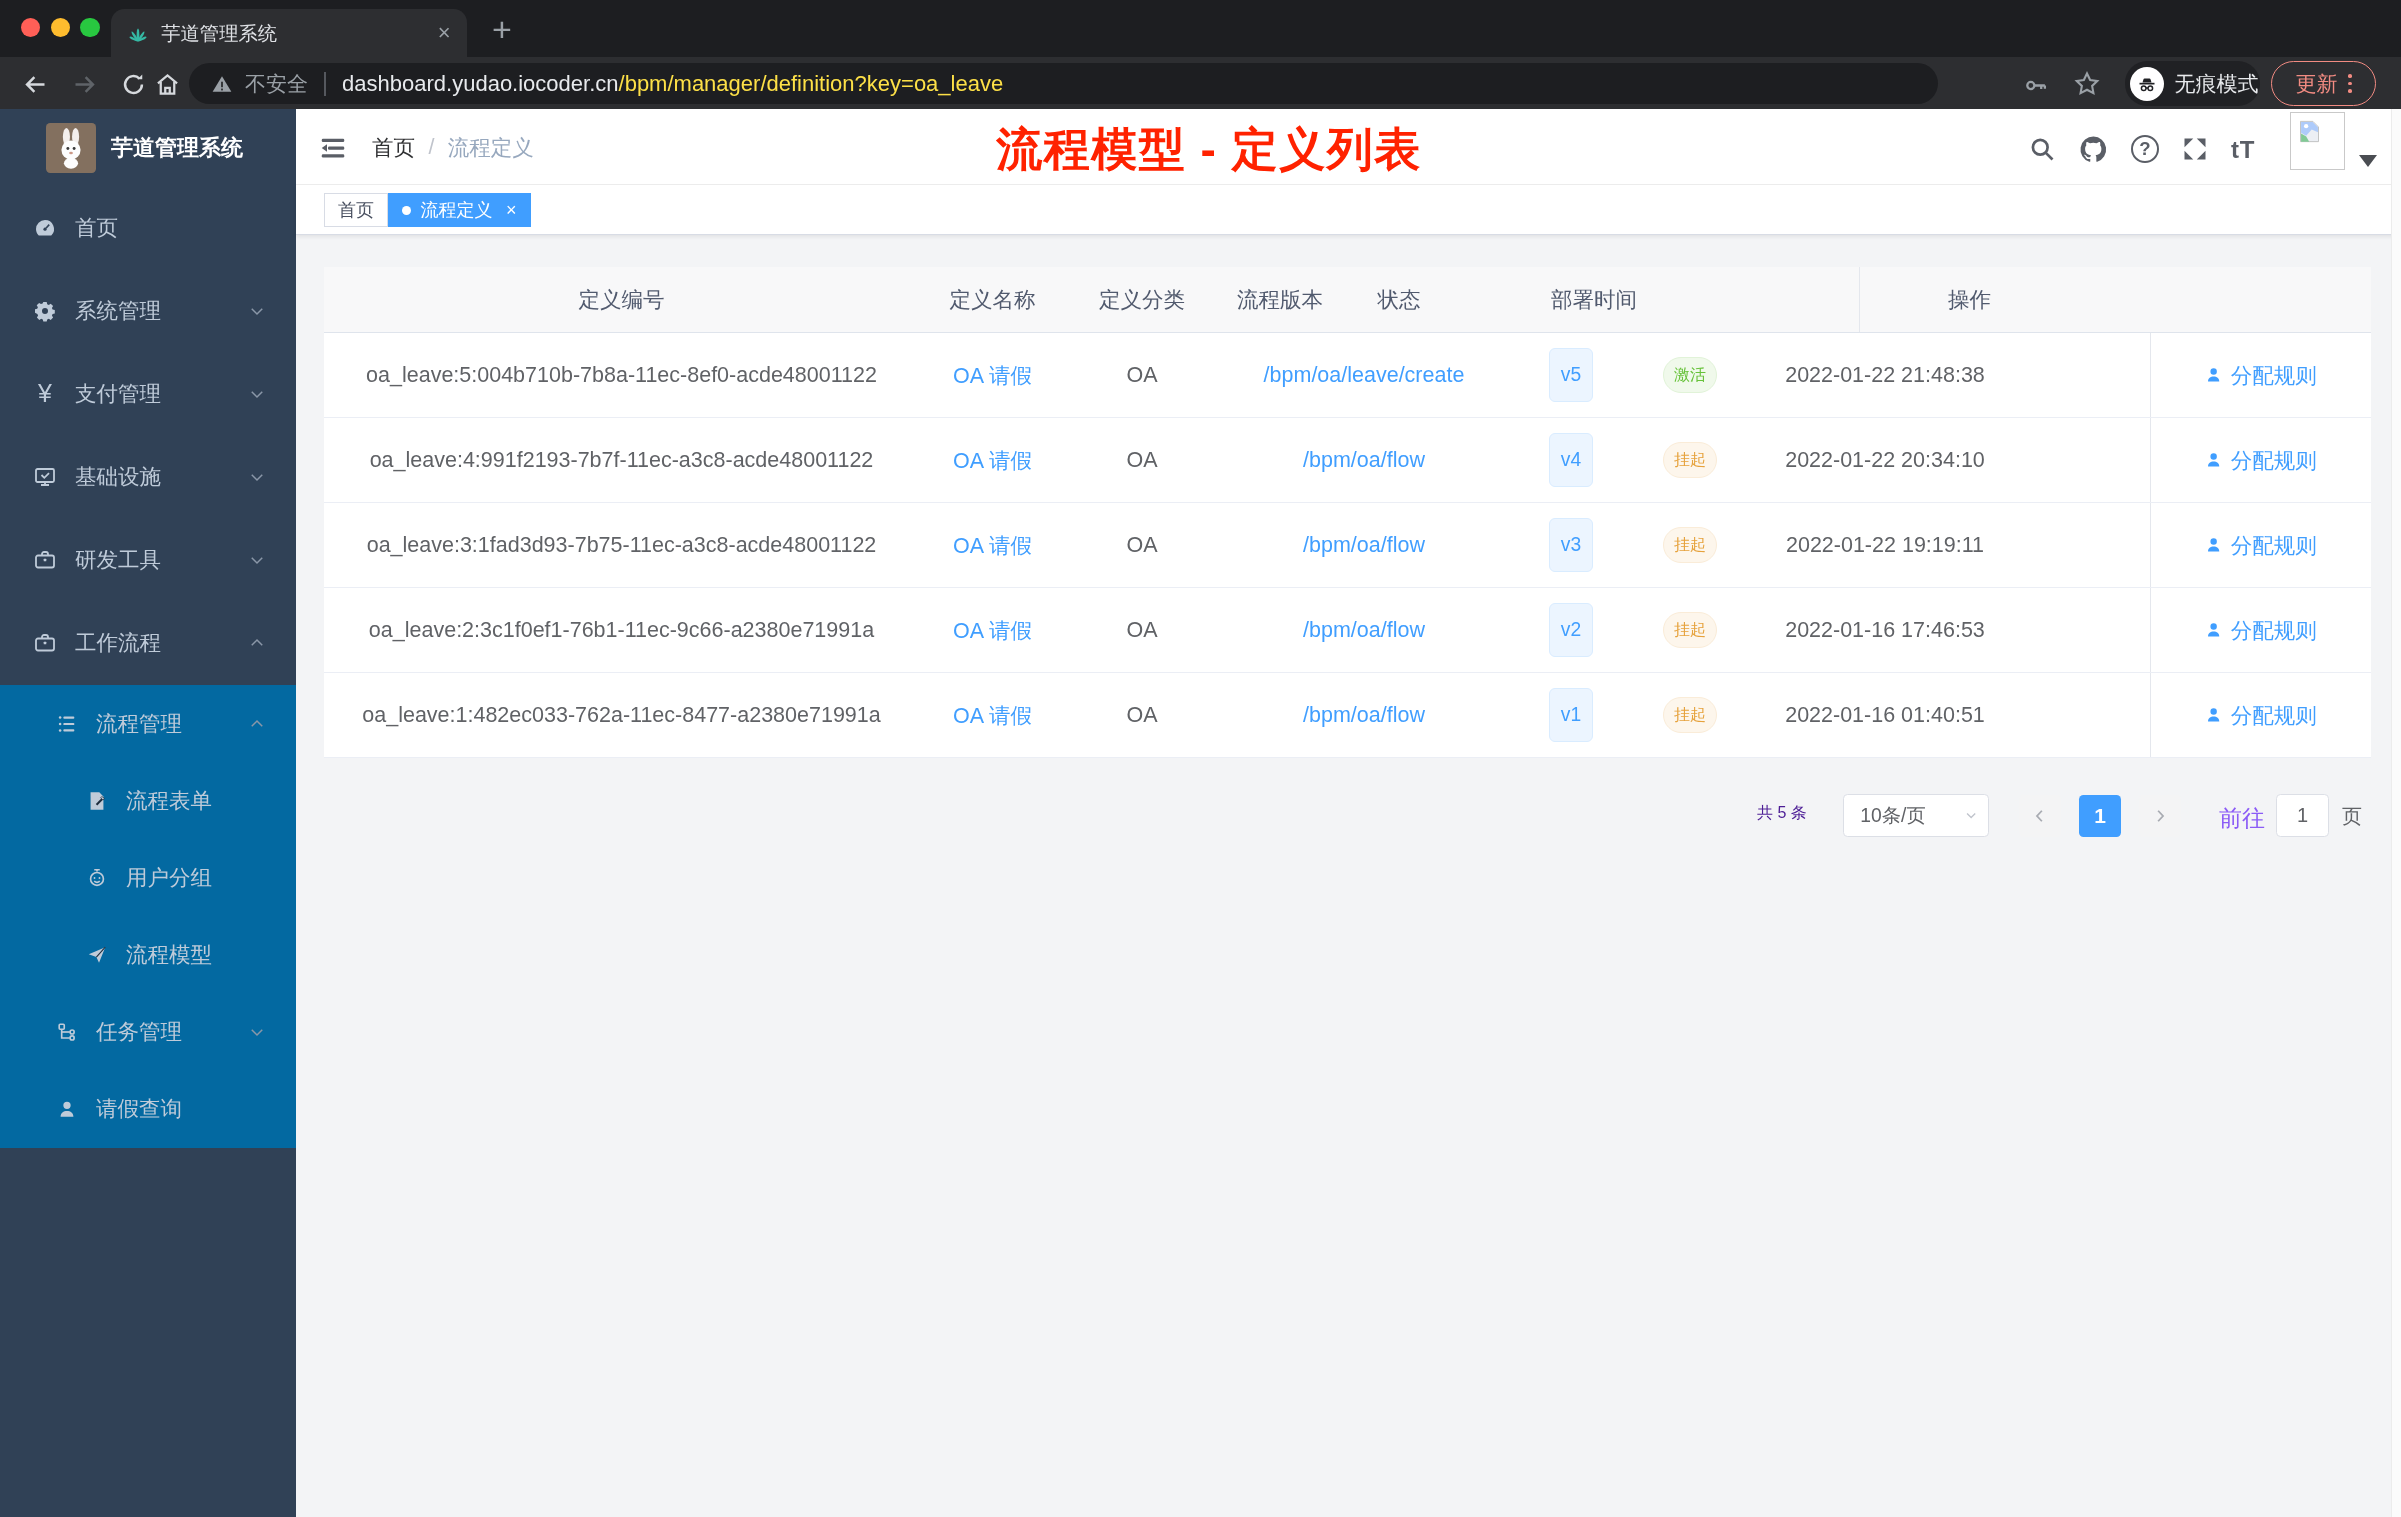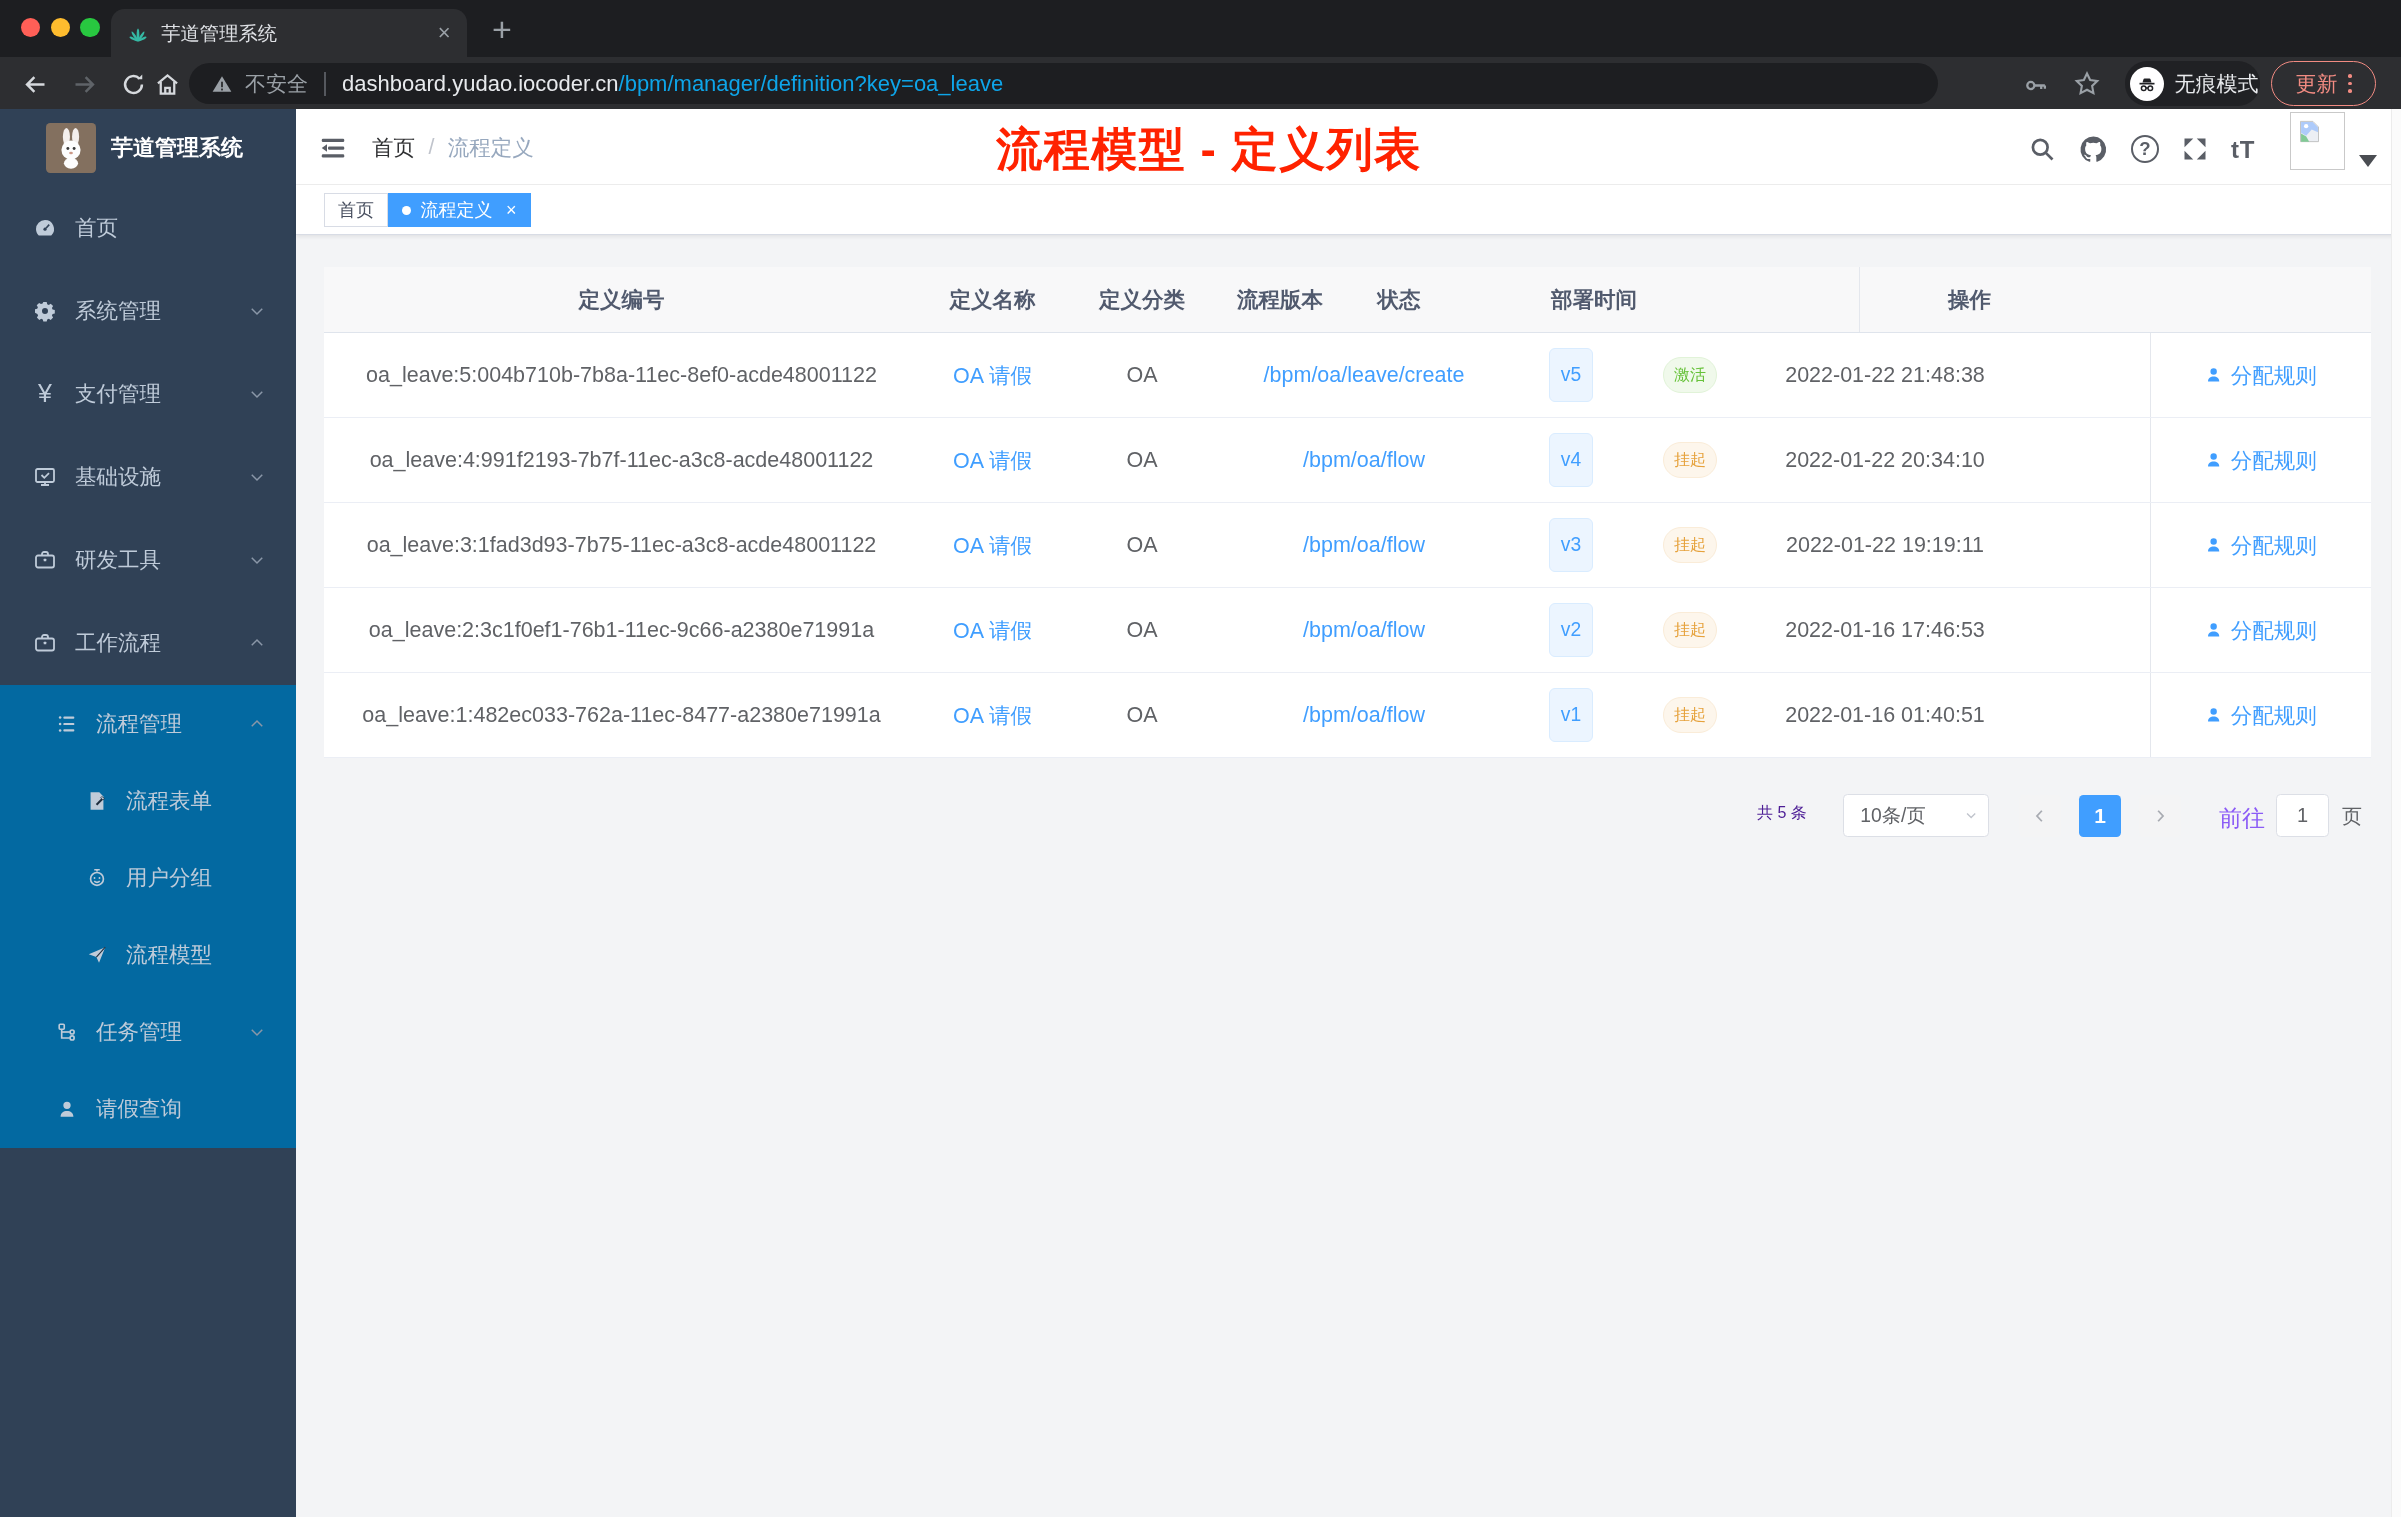--- a/index.html
+++ b/index.html
@@ -17,21 +17,21 @@
 .tab-title{flex:1;font-size:19.3px;color:#dfe1e5;white-space:nowrap;overflow:hidden}
 .tab-close{font-size:22px;color:#9aa0a6;cursor:pointer}
 .newtab{position:absolute;left:492px;top:10.4px;font-size:34px;font-weight:300;color:#9aa0a6;cursor:pointer}
 .toolbar{position:absolute;top:57px;left:0;width:2401px;height:52px;background:#2d2e31}
 .nav-ic{position:absolute;top:71px;color:#d6d9dd}
 .urlbar{position:absolute;left:189px;top:63px;width:1749px;height:41px;border-radius:21px;background:#1d1e21;
         display:flex;align-items:center;padding:0 22px;box-sizing:border-box}
 .sec-label{font-size:21px;color:#9aa0a6;margin-left:12px}
 .url-div{width:1.5px;height:24px;background:#55585e;margin:0 16.3px}
 .url{font-size:22px;color:#e8eaed;white-space:nowrap}
-.url .path{color:#0ea5e9}
+.url .path{color:#fde047}
 .incog{position:absolute;left:2125px;top:61px;width:135px;height:45px;border-radius:22px;background:#202124;
        display:flex;align-items:center;gap:10.4px;padding-left:5.2px;box-sizing:border-box}
 .incog-circle{width:34px;height:34px;border-radius:50%;background:#fff;display:flex;align-items:center;justify-content:center}
 .incog-label{font-size:21px;color:#e8eaed}
 .update{position:absolute;left:2271px;top:61px;width:105px;height:45px;border-radius:23px;border:1.5px solid #f28b82;
         display:flex;align-items:center;justify-content:center;gap:10.4px;box-sizing:border-box;cursor:pointer}
 .update-label{font-size:21px;color:#f28b82}
 .vdots{display:flex;flex-direction:column;gap:3.7px}
 .vdots i{width:3.7px;height:3.7px;border-radius:50%;background:#f28b82}
 
@@ -70,21 +70,21 @@
 .tagbar{position:absolute;top:76px;left:0;width:100%;height:50px;background:#fff;border-bottom:0.7px solid #d8dce5;box-shadow:0 1.5px 3.7px rgba(0,0,0,.07);box-sizing:border-box}
 .tag{position:absolute;top:8.2px;height:34px;display:flex;align-items:center;font-size:18px;border:0.7px solid #d8dce5;background:#fff;color:#495060;padding:0 13.4px;box-sizing:border-box;cursor:pointer}
 .tag-home{left:27.5px}
 .tag-active{left:92px;background:#409eff;border-color:#409eff;color:#fff;gap:9px}
 .dot{width:9px;height:9px;border-radius:50%;background:#fff}
 .tag-x{font-size:18px;margin-left:4.5px}
 
 
 .content{position:absolute;top:127px;left:0;width:100%;height:1155px}
 .table{position:absolute;left:27.5px;top:31px;width:2047px;background:#fff}
-.thead{display:flex;height:65px;background:#f8f8f9;color:#515a6e;font-weight:bold;font-size:21.5px;border-bottom:0.7px solid #dfe4ec}
+.thead{display:flex;height:65px;background:#f8f8f9;color:#515a6e;font-weight:normal;font-size:21.5px;border-bottom:0.7px solid #dfe4ec}
 .th,.td{display:flex;align-items:center;justify-content:center;height:100%;box-sizing:border-box}
 .tr{display:flex;height:84px;border-bottom:0.7px solid #ebeef5;font-size:21.5px;color:#606266;background:#fff}
 .c-id{width:596px}.c-name{width:146px}.c-cat{width:153px}.c-form{width:291px}
 .c-ver{width:123px}.c-status{width:115px}.c-time{width:275px}.c-fill{width:127px}
 .c-act{width:221px;border-left:0.7px solid #e4e7ed;gap:7.4px}
 .vbadge{background:#ecf5ff;border:0.7px solid #d9ecff;color:#409eff;font-size:19.3px;padding:15px 11px;border-radius:6px}
 .sbadge{font-size:16px;padding:6.7px 10.4px;border-radius:18px}
 .sbadge.success{background:#f0f9eb;border:0.7px solid #e1f3d8;color:#67c23a}
 .sbadge.warning{background:#fdf6ec;border:0.7px solid #faecd8;color:#e6a23c}
 

